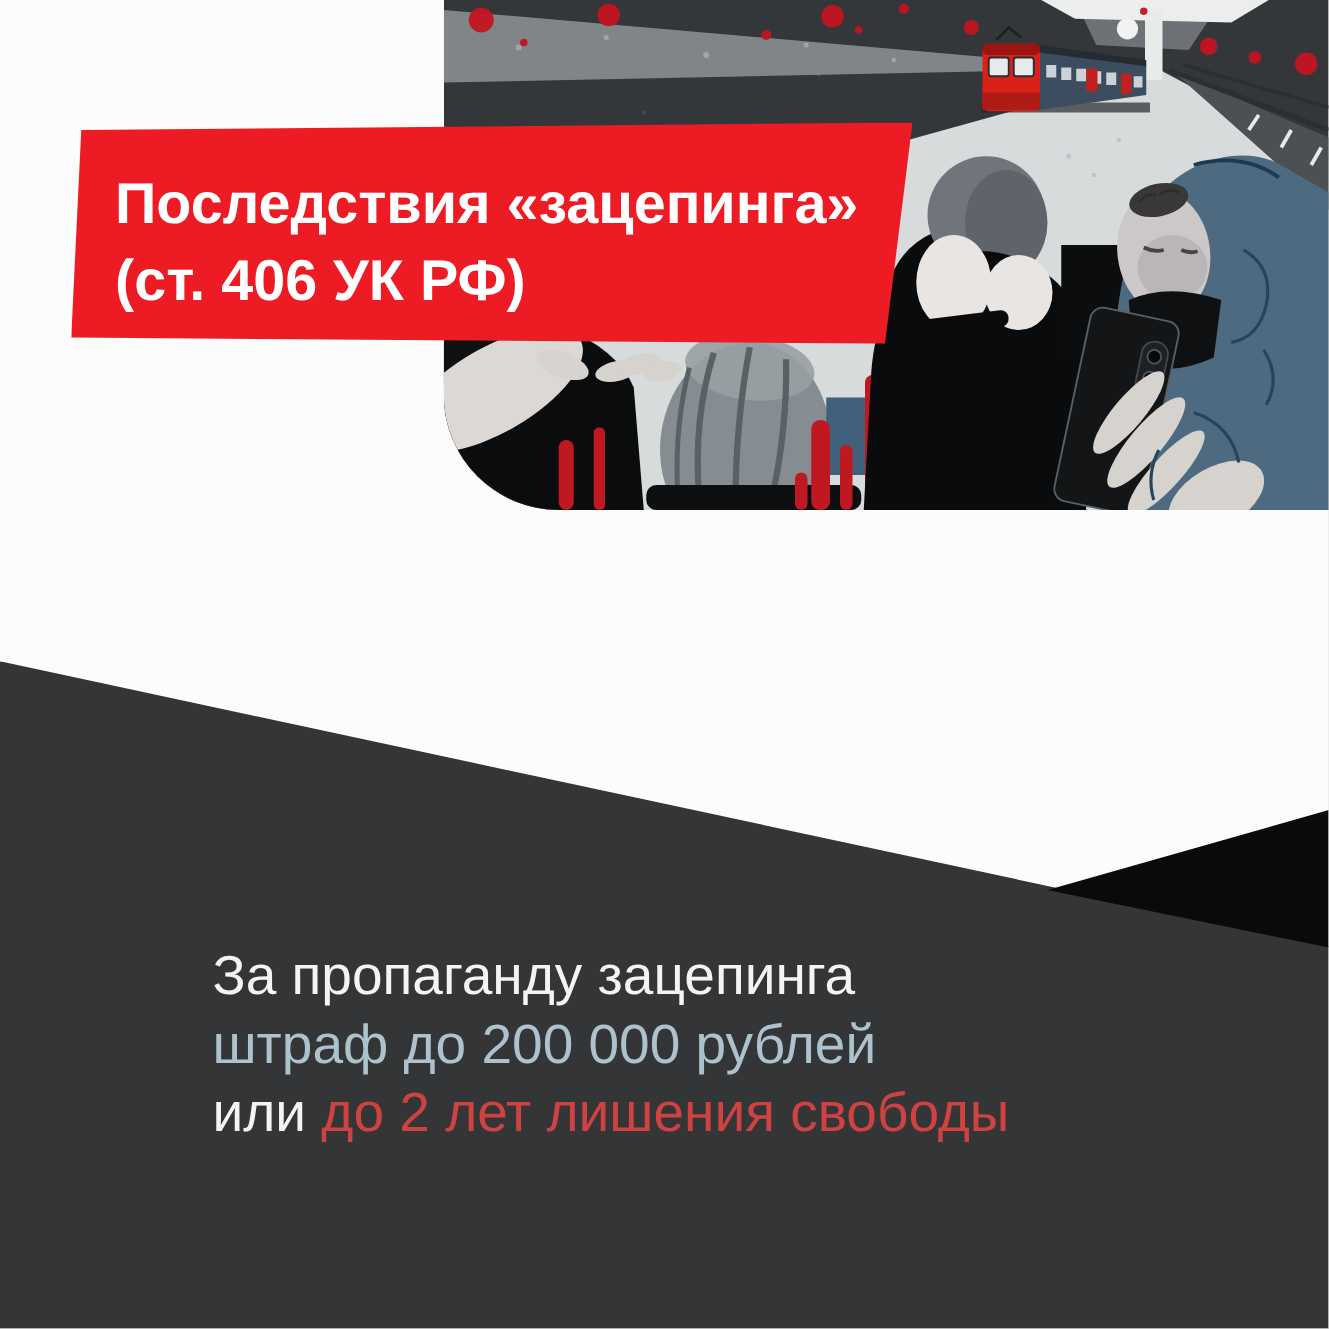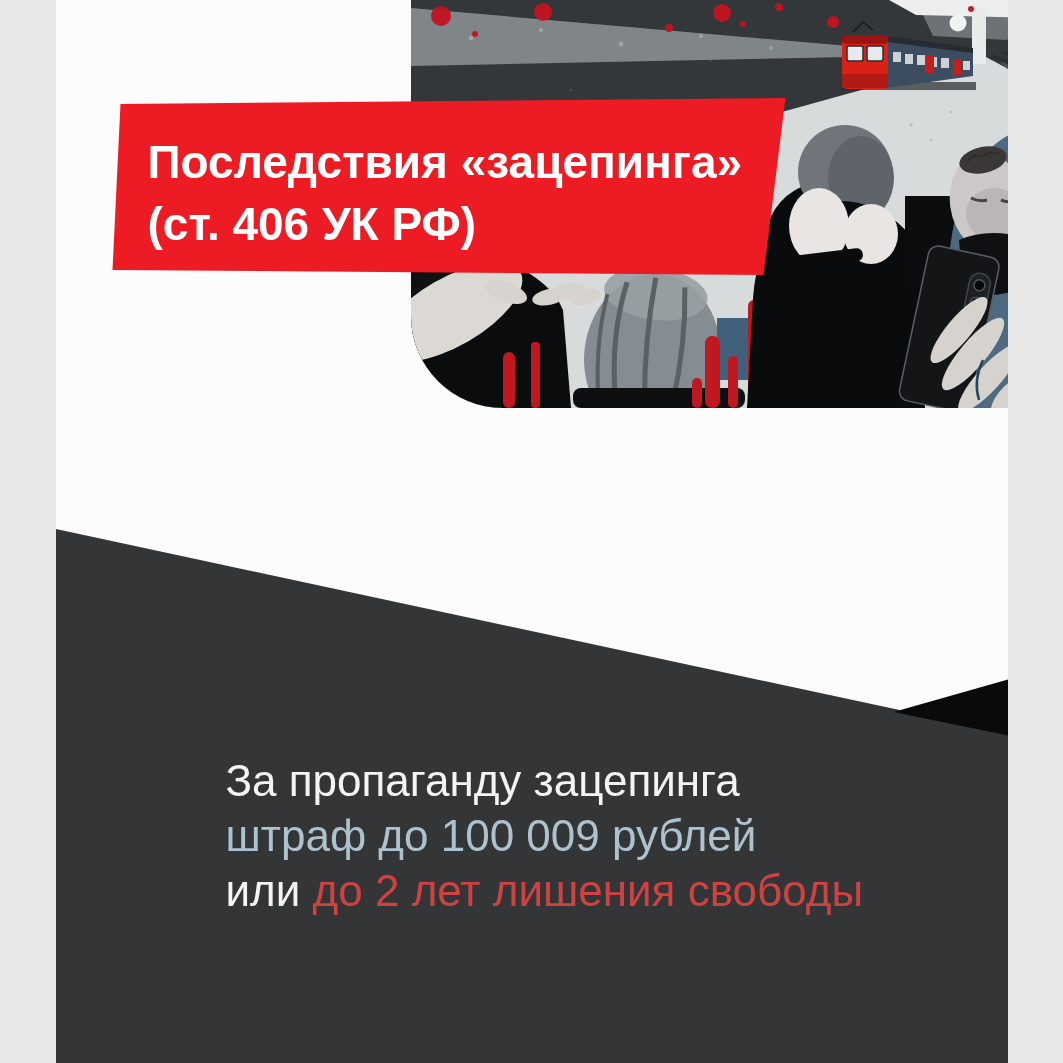--- a/index.html
+++ b/index.html
@@ -1,17 +1,17 @@
 <!DOCTYPE html>
 <html><head>
 <meta charset="utf-8">
 <style>
   html,body{margin:0;padding:0;background:#e8e8e8;}
   .canvas{
-    position:relative;width:952px;height:1063px;margin:0 auto;
+    position:relative;width:1063px;height:1063px;margin:0 auto;
     background:#fcfcfc;overflow:hidden;
     font-family:"Liberation Sans","DejaVu Sans",sans-serif;
   }
   .abs{position:absolute;}
   
   .illustration{
     left:355px;top:0;width:708px;height:408px;
     border-bottom-left-radius:92px;overflow:hidden;
   }
   .illustration svg{display:block;width:708px;height:408px;}
@@ -245,20 +245,20 @@
       <div>(ст. 406 УК РФ)</div>
     </div>
   </div>
 
 
   <div class="abs gray-wedge"></div>
   <div class="abs black-triangle"></div>
 
   <div class="abs propaganda">
     <div>За пропаганду зацепинга</div>
-    <div class="fine">штраф до 100 009 рублей</div>
+    <div class="fine">штраф до 200 000 рублей</div>
     <div>
       <span>или</span>
       <span class="prison">до 2 лет лишения свободы</span>
     </div>
   </div>
 
 </div>
 
 </body></html>

